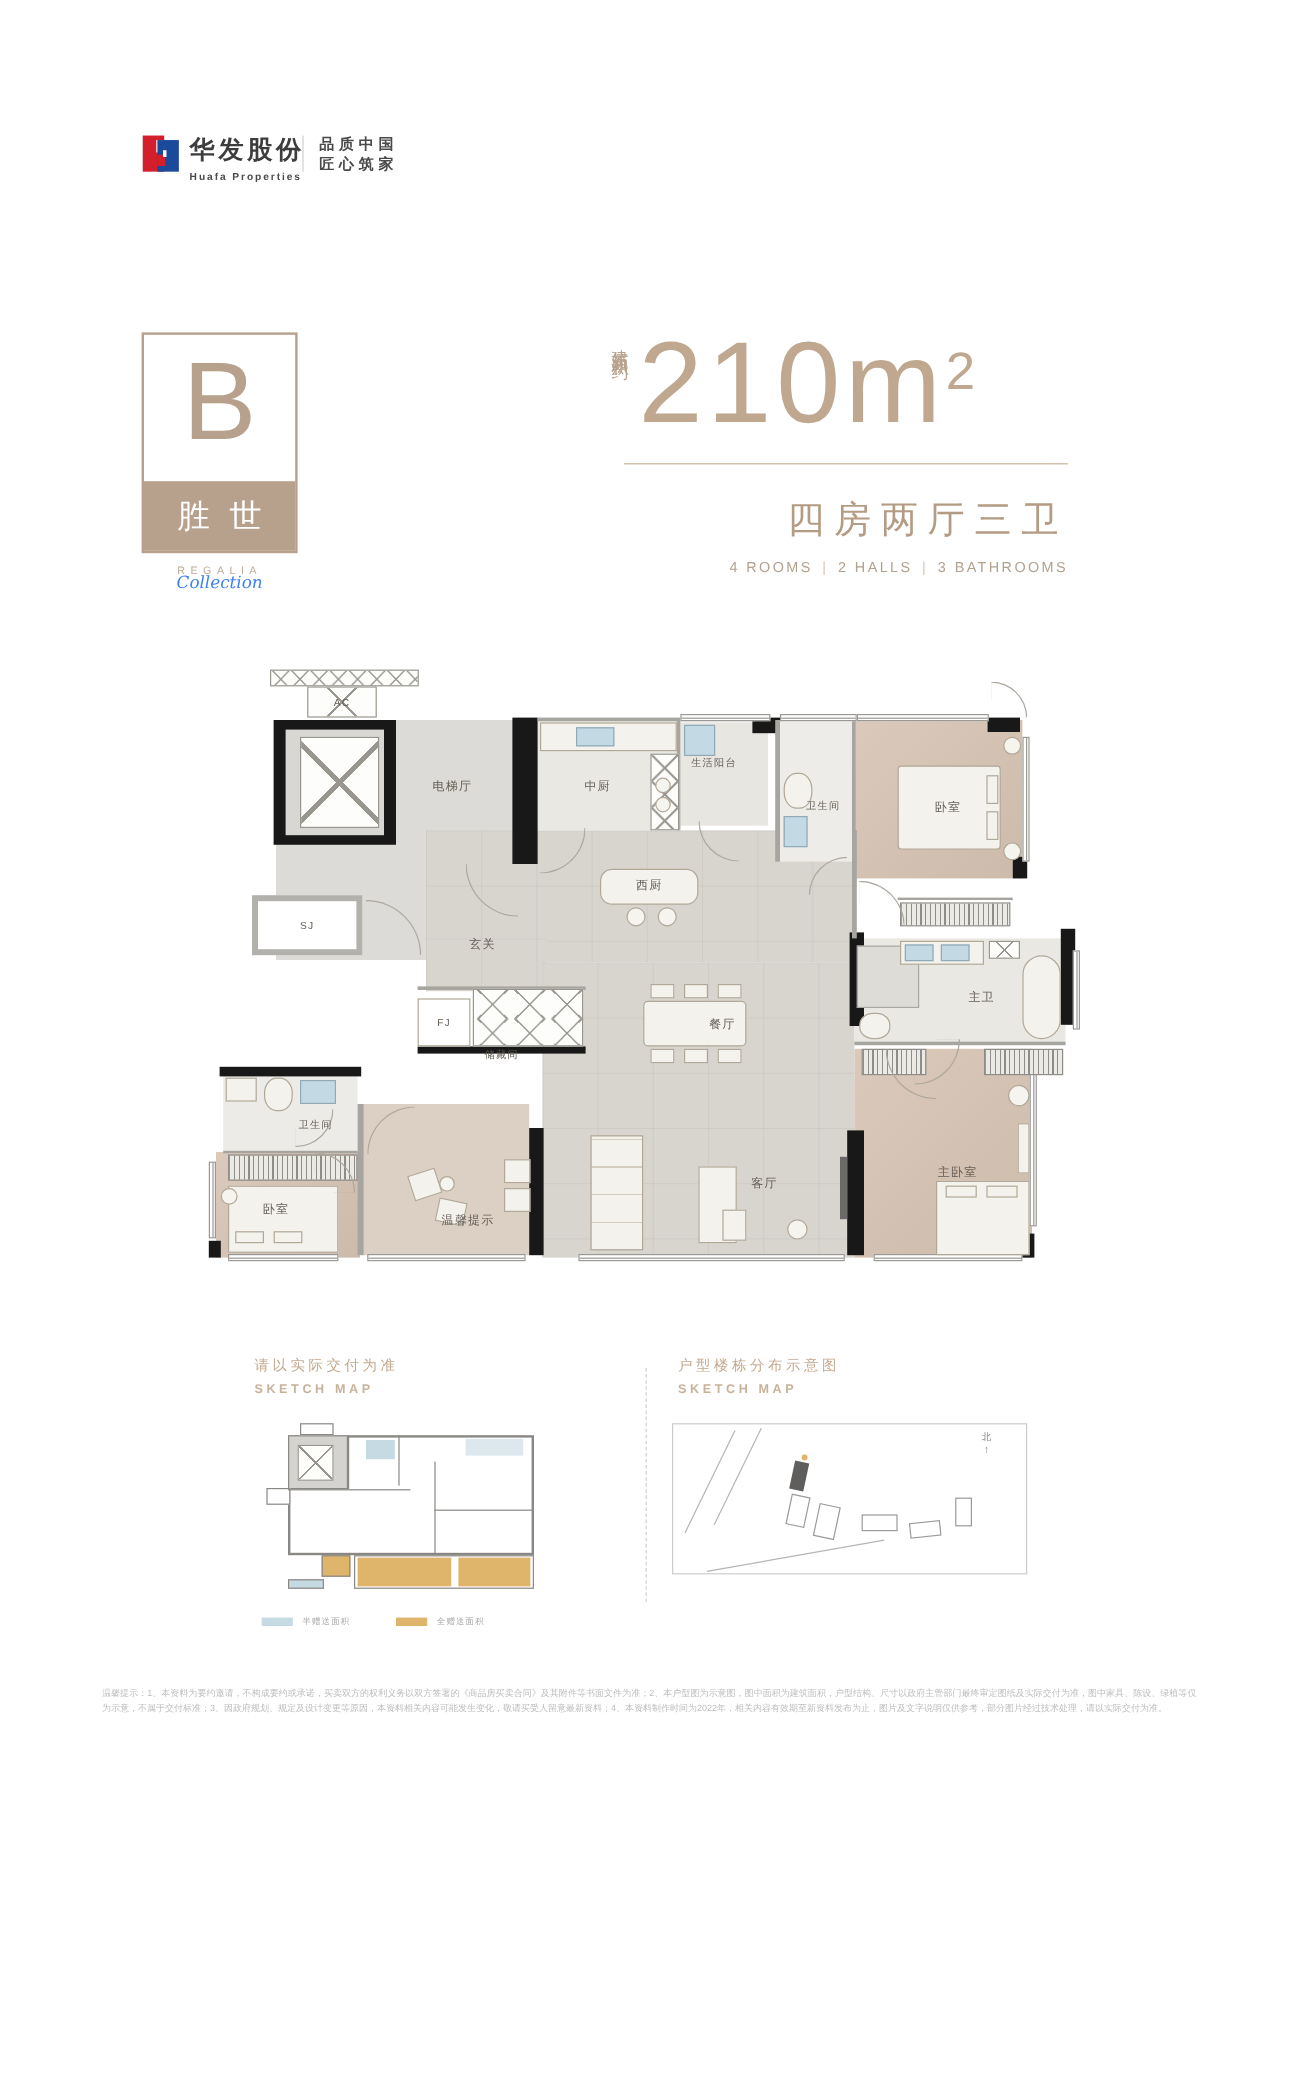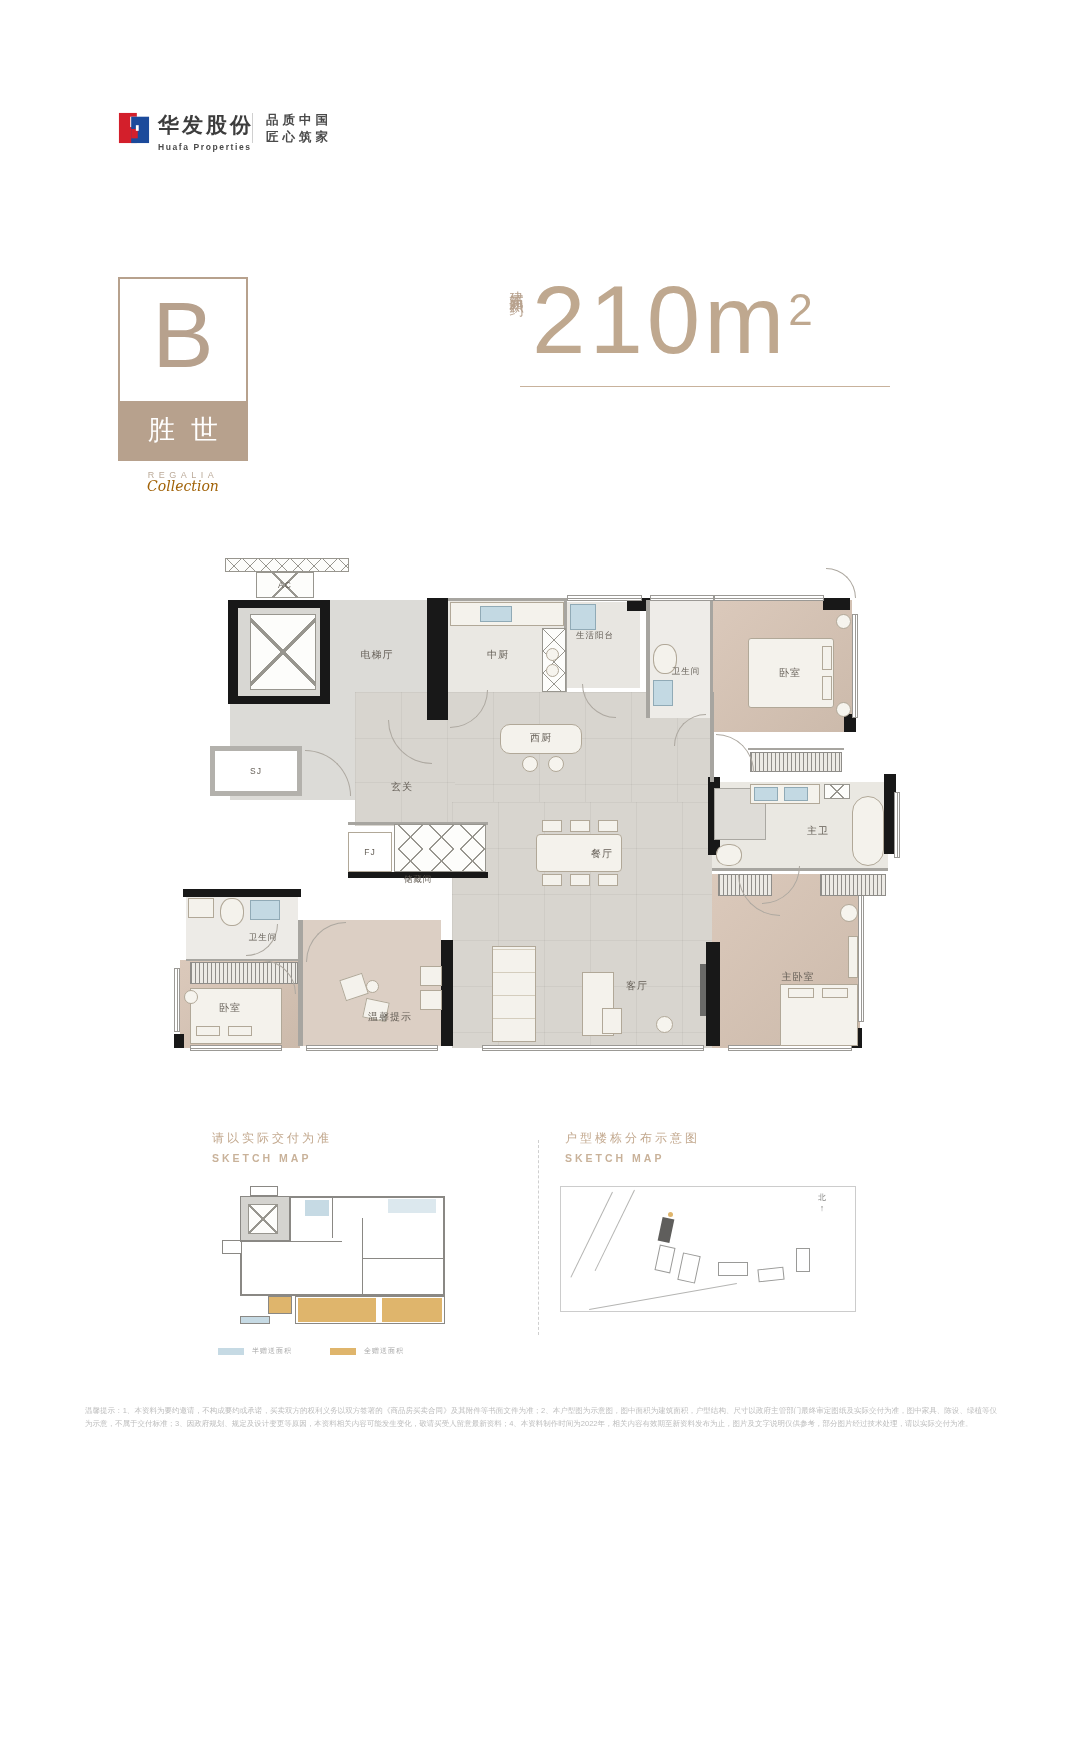--- a/index.html
+++ b/index.html
@@ -13,21 +13,21 @@
   .hdr-div{width:1px;height:30px;background:#d0d0d0;}
   .brand{color:#b7a18d;text-align:center;}
   .brand-en{font-size:10.5px;letter-spacing:2.5px;}
   .brand-cn{font-size:14.5px;letter-spacing:3px;margin-top:4px;}
   
   .badge{border:2px solid #b7a18d;background:#fff;box-sizing:border-box;}
   .badge-letter{font-size:92px;color:#b7a18d;text-align:center;line-height:112px;font-family:"Liberation Sans",sans-serif;}
   .badge-band{position:absolute;left:0;right:0;bottom:0;height:58px;background:#b7a18d;color:#fff;
               font-size:27px;letter-spacing:16px;padding-left:16px;display:flex;align-items:center;justify-content:center;box-sizing:border-box;}
   .series1{font-size:9px;letter-spacing:4.5px;color:#bcab9a;text-align:center;}
-  .series2{font-family:"DejaVu Serif",serif;font-style:italic;font-size:14px;color:#a16207;text-align:center;margin-top:-2px;}
+  .series2{font-family:"DejaVu Serif",serif;font-style:italic;font-size:14px;color:#3b82f6;text-align:center;margin-top:-2px;}
   
   .area-wrap{display:flex;align-items:flex-start;}
   .area-vert{writing-mode:vertical-rl;font-size:14px;letter-spacing:3px;color:#b7a18d;margin-top:8px;margin-right:6px;}
   .area-num{font-size:96px;color:#bfa88f;letter-spacing:4px;line-height:76px;}
   .area-sup{font-size:44px;vertical-align:28px;letter-spacing:0;}
   .rule{height:1px;background:#c8b29c;}
   .layout-cn{font-size:31px;color:#b49c84;letter-spacing:8px;text-align:right;}
   .layout-en{font-size:12px;color:#b3a190;letter-spacing:2px;text-align:right;}
   .layout-en .sep{color:#d4c7ba;margin:0 8px;}
   
@@ -102,20 +102,26 @@
   <div class="abs" style="left:108px;top:470px;width:150px">
     <div class="series1">REGALIA</div>
     <div class="series2">Collection</div>
   </div>
 
   <div class="abs area-wrap" style="left:508px;top:272px">
     <div class="area-vert">建筑面积约</div>
     <div class="area-num"><span>210m</span><span class="area-sup">2</span></div>
   </div>
   <div class="abs rule" style="left:520px;top:386px;width:370px"></div>
+  <div class="abs" style="left:490px;top:412px;width:400px">
+    <div class="layout-cn">四房两厅三卫</div>
+    <div class="layout-en" style="margin-top:12px">
+      <span>4 ROOMS</span><span class="sep">|</span><span>2 HALLS</span><span class="sep">|</span><span>3 BATHROOMS</span>
+    </div>
+  </div>
 
   <div id="plan">
 
     <div class="flr" style="left:180px;top:44px;width:118px;height:200px;background:#dcdbd7"></div>
     <div class="flr" style="left:80px;top:148px;width:218px;height:96px;background:#dcdbd7"></div>
     <div class="flr grid" style="left:205px;top:136px;width:357px;height:110px;background-color:#d8d5cf"></div>
     <div class="flr grid" style="left:205px;top:226px;width:100px;height:44px;background-color:#d8d5cf"></div>
     <div class="flr grid" style="left:302px;top:246px;width:260px;height:246px;background-color:#d8d5cf"></div>
     <div class="flr" style="left:298px;top:44px;width:118px;height:92px;background:#eae8e3"></div>
     <div class="flr" style="left:417px;top:46px;width:73px;height:86px;background:#e8e6e1"></div>

